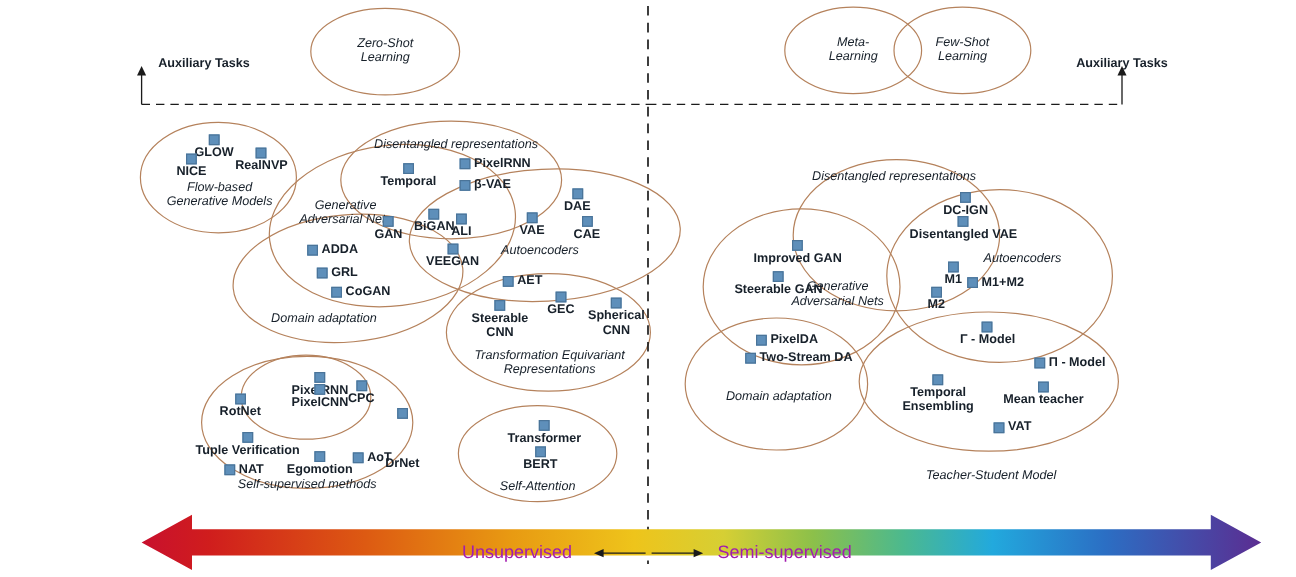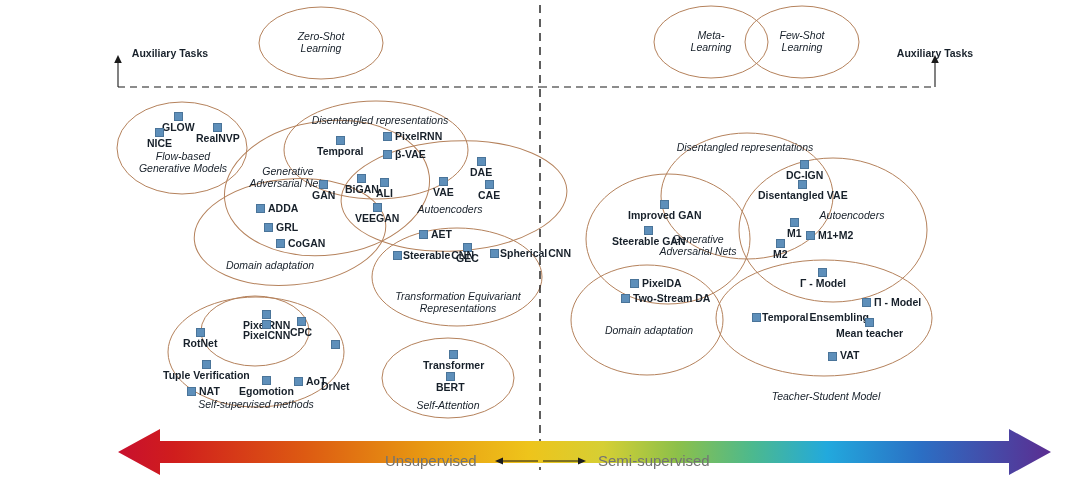--- a/index.html
+++ b/index.html
@@ -12,35 +12,35 @@
   #svg-layer{position:absolute;left:0;top:0;width:1080px;height:481px;}
   .node{position:absolute;display:flex;align-items:center;gap:3px;white-space:nowrap;}
   .node .sq{
     width:9px;height:9px;background:#5e8fba;border:1px solid #4a7499;
     box-sizing:border-box;flex:0 0 auto;
   }
   .node .lbl{
     font-family:"Liberation Sans", sans-serif;
     font-size:10.5px;font-weight:bold;color:#17202a;line-height:1.05;
   }
-  .node.stack{flex-direction:row;gap:1px;align-items:center;}
+  .node.stack{flex-direction:column;gap:1px;align-items:center;}
   .node.stack .lbl{text-align:center;}
   .node.below{flex-direction:column;gap:1px;align-items:center;}
   .group-label{
     position:absolute;font-family:"Liberation Sans", sans-serif;
     font-size:10.5px;font-style:italic;color:#17202a;
     text-align:center;line-height:1.18;white-space:nowrap;
   }
   .axis-label{
     position:absolute;font-family:"Liberation Sans", sans-serif;
     font-size:10.5px;font-weight:bold;color:#17202a;white-space:nowrap;
   }
   .spectrum-label{
     position:absolute;font-family:"Liberation Sans", sans-serif;
-    font-size:15px;color:#737373;white-space:nowrap;
+    font-size:15px;color:#a21caf;white-space:nowrap;
   }
 </style>
 </head>
 <body>
 
 <div id="stage">
 
   <svg id="svg-layer" viewBox="0 0 1080 481">
     <defs>
       <linearGradient id="spectrum" x1="0" y1="0" x2="1" y2="0">

